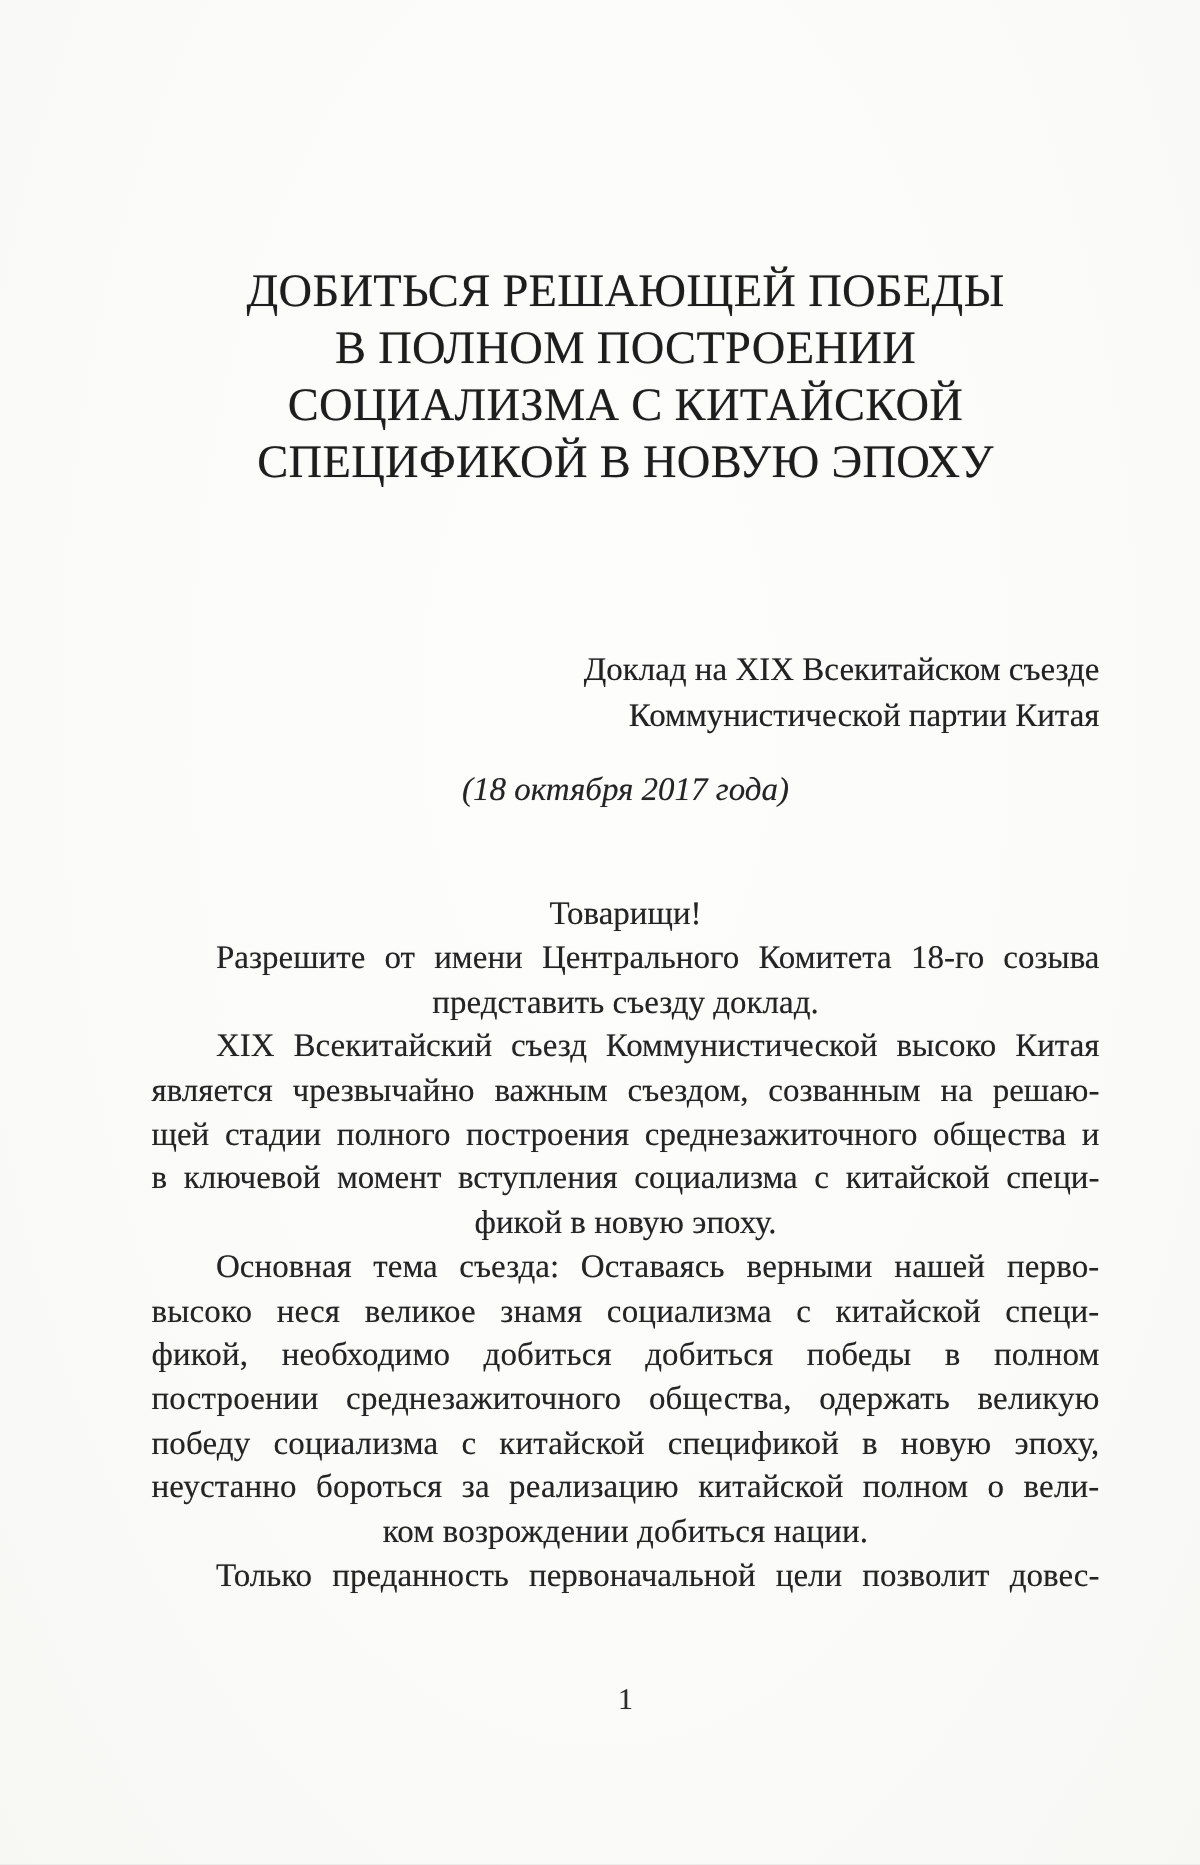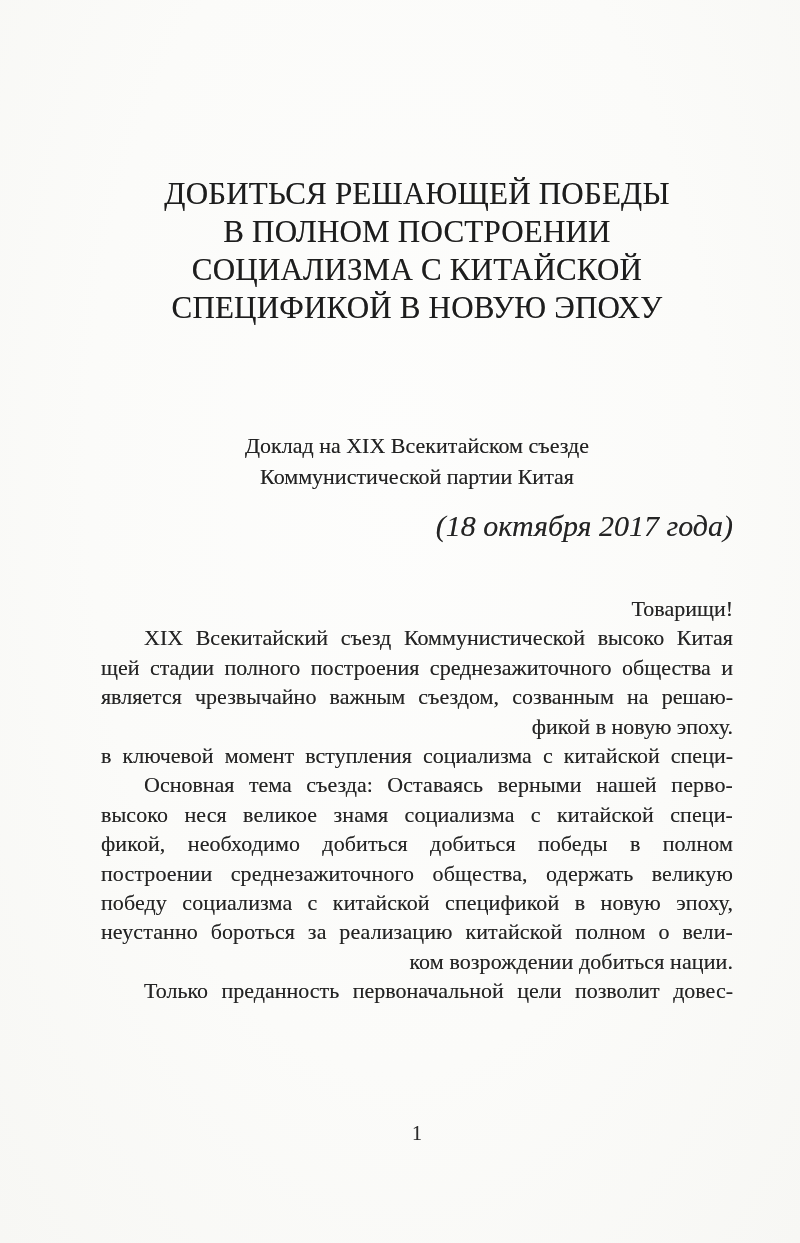--- a/index.html
+++ b/index.html
@@ -28,47 +28,47 @@
     text-align: center;
     font-size: 31px;
     line-height: 38px;
     letter-spacing: 0.2px;
     color: #1d1d1d;
     text-shadow: 0 0 0.6px rgba(40,40,40,0.55);
   }
   
   .doc-subtitle {
     top: 430px;
-    text-align: center;
+    text-align: right;
     font-size: 22px;
     line-height: 31px;
     color: #222222;
     text-shadow: 0 0 0.5px rgba(40,40,40,0.5);
   }
   
   .doc-date {
     top: 511px;
-    text-align: right;
+    text-align: center;
     font-style: italic;
-    font-size: 30px;
+    font-size: 22px;
     line-height: 30px;
     color: #242424;
     text-shadow: 0 0 0.5px rgba(40,40,40,0.5);
   }
   
   .body-text {
     top: 594px;
     font-size: 22px;
     line-height: 29.4px;
     color: #242424;
     text-shadow: 0 0 0.5px rgba(40,40,40,0.5);
   }
   .body-text .line {
     white-space: normal;
-    text-align: right;
+    text-align: center;
   }
   .body-text .line.fill {
     text-align: justify;
     text-align-last: justify;
   }
   .body-text .line.indent {
     padding-left: 43px;
   }
   .body-text .bold,
   .body-text .line.bold {
@@ -102,25 +102,29 @@
     <div>Коммунистической партии Китая</div>
   </div>
 
   <div class="content doc-date" style="position:absolute;"><span>(18 октября 2017 года)</span></div>
 
   <div class="content body-text" style="position:absolute;">
       <div class="paragraph">
         <div class="line">Товарищи!</div>
       </div>
       <div class="paragraph">
+        <div class="line fill indent">Разрешите от имени Центрального Комитета 18-го созыва</div>
+        <div class="line">представить съезду доклад.</div>
+      </div>
+      <div class="paragraph">
         <div class="line fill indent">XIX Всекитайский съезд Коммунистической высоко Китая</div>
+        <div class="line fill">является чрезвычайно важным съездом, созванным на решаю-</div>
         <div class="line fill">щей стадии полного построения среднезажиточного общества и</div>
-        <div class="line fill">является чрезвычайно важным съездом, созванным на решаю-</div>
+        <div class="line fill">в ключевой момент вступления социализма с китайской специ-</div>
         <div class="line">фикой в новую эпоху.</div>
-        <div class="line fill">в ключевой момент вступления социализма с китайской специ-</div>
       </div>
       <div class="paragraph">
         <div class="line fill indent"><span>Основная тема съезда: </span><span class="bold">Оставаясь верными нашей перво-</span></div>
         <div class="line fill bold">высоко неся великое знамя социализма с китайской специ-</div>
         <div class="line fill bold">фикой, необходимо добиться добиться победы в полном</div>
         <div class="line fill bold">построении среднезажиточного общества, одержать великую</div>
         <div class="line fill bold">победу социализма с китайской спецификой в новую эпоху,</div>
         <div class="line fill bold">неустанно бороться за реализацию китайской полном о вели-</div>
         <div class="line bold">ком возрождении добиться нации.</div>
       </div>

